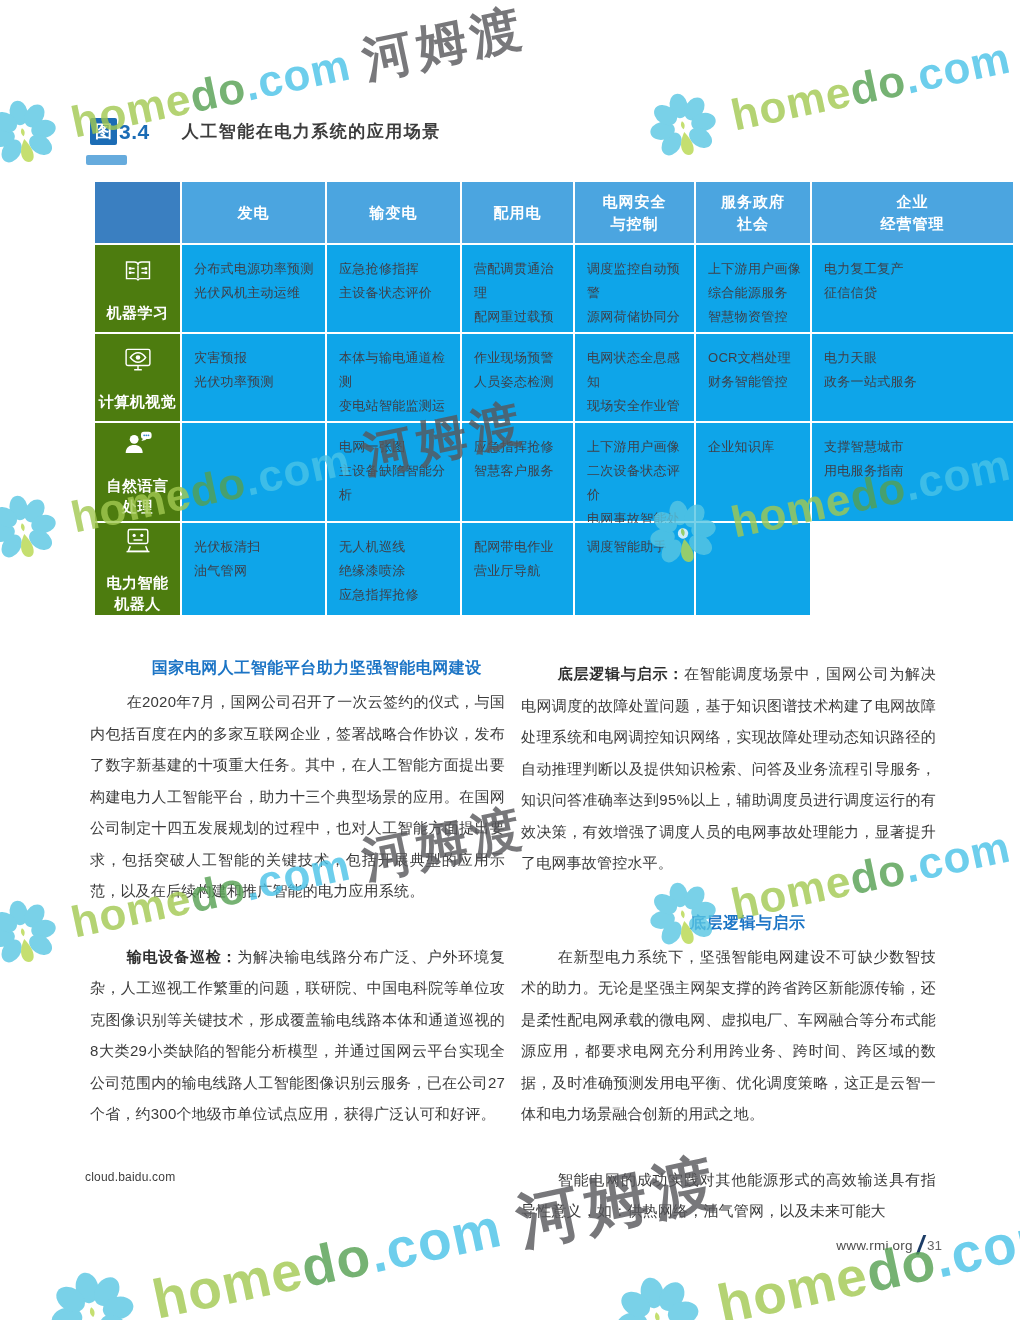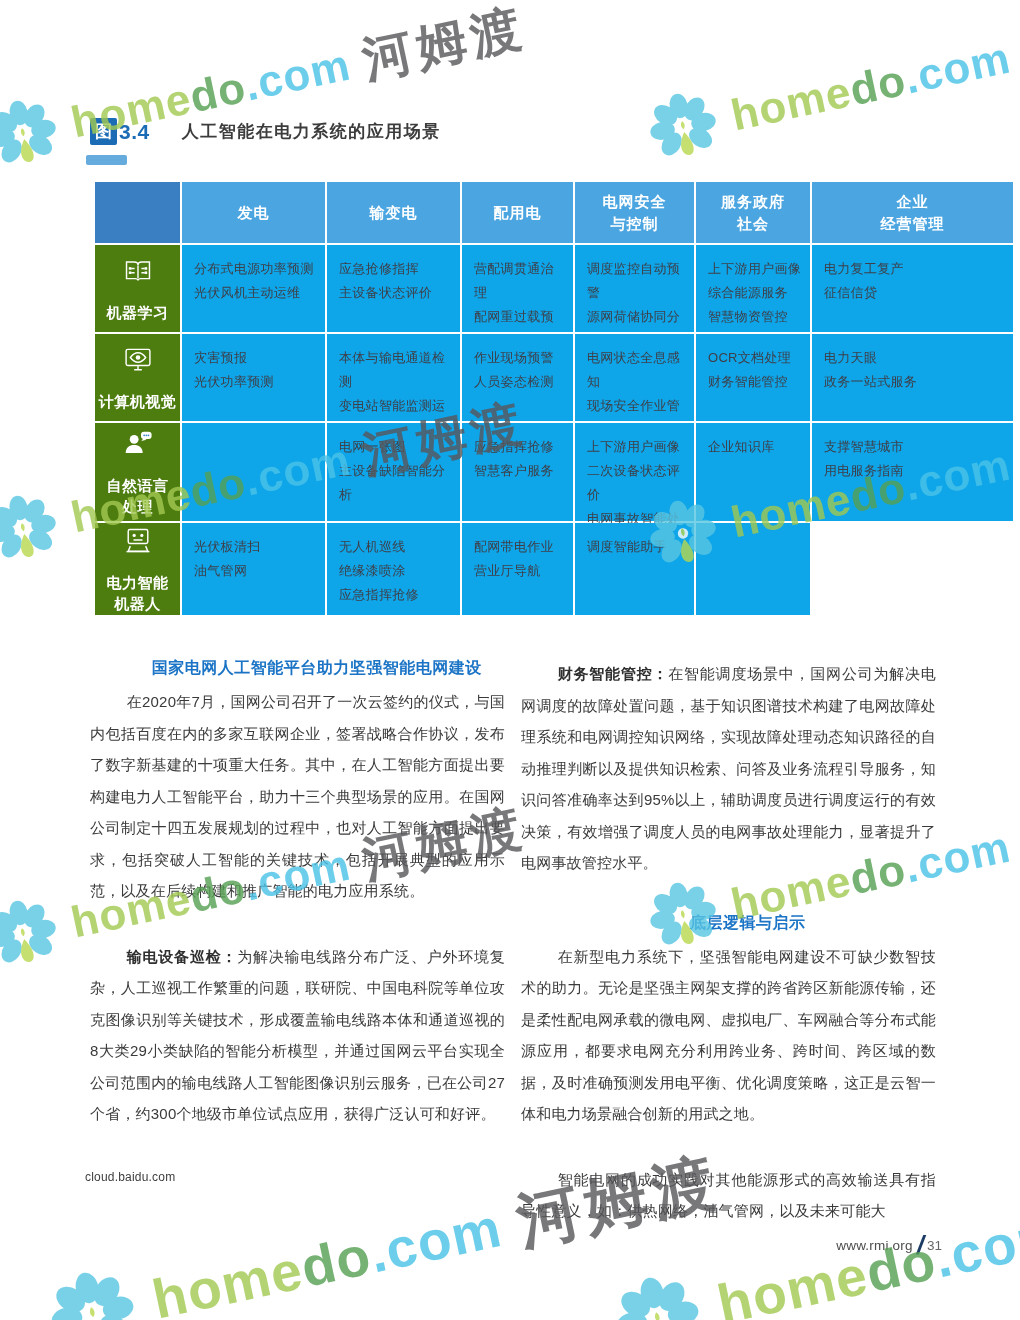--- a/index.html
+++ b/index.html
@@ -210,21 +210,21 @@
     <div class="td"></div>
   </div>
 
 <div class="columns">
   <div class="col">
     <h3>国家电网人工智能平台助力坚强智能电网建设</h3>
     <p><span>在2020年7月，国网公司召开了一次云签约的仪式，与国内包括百度在内的多家互联网企业，签署战略合作协议，发布了数字新基建的十项重大任务。其中，在人工智能方面提出要构建电力人工智能平台，助力十三个典型场景的应用。在国网公司制定十四五发展规划的过程中，也对人工智能方面提出要求，包括突破人工智能的关键技术，包括开展典型的应用示范，以及在后续构建和推广智能的电力应用系统。</span></p>
     <p><strong>输电设备巡检：</strong><span>为解决输电线路分布广泛、户外环境复杂，人工巡视工作繁重的问题，联研院、中国电科院等单位攻克图像识别等关键技术，形成覆盖输电线路本体和通道巡视的8大类29小类缺陷的智能分析模型，并通过国网云平台实现全公司范围内的输电线路人工智能图像识别云服务，已在公司27个省，约300个地级市单位试点应用，获得广泛认可和好评。</span></p>
   </div>
   <div class="col">
-    <p><strong>财务智能管控：</strong><span>在智能调度场景中，国网公司为解决电网调度的故障处置问题，基于知识图谱技术构建了电网故障处理系统和电网调控知识网络，实现故障处理动态知识路径的自动推理判断以及提供知识检索、问答及业务流程引导服务，知识问答准确率达到95%以上，辅助调度员进行调度运行的有效决策，有效增强了调度人员的电网事故处理能力，显著提升了电网事故管控水平。</span></p>
+    <p><strong>底层逻辑与启示：</strong><span>在智能调度场景中，国网公司为解决电网调度的故障处置问题，基于知识图谱技术构建了电网故障处理系统和电网调控知识网络，实现故障处理动态知识路径的自动推理判断以及提供知识检索、问答及业务流程引导服务，知识问答准确率达到95%以上，辅助调度员进行调度运行的有效决策，有效增强了调度人员的电网事故处理能力，显著提升了电网事故管控水平。</span></p>
     <h3>底层逻辑与启示</h3>
     <p><span>在新型电力系统下，坚强智能电网建设不可缺少数智技术的助力。无论是坚强主网架支撑的跨省跨区新能源传输，还是柔性配电网承载的微电网、虚拟电厂、车网融合等分布式能源应用，都要求电网充分利用跨业务、跨时间、跨区域的数据，及时准确预测发用电平衡、优化调度策略，这正是云智一体和电力场景融合创新的用武之地。</span></p>
     <p class="spaced"><span>智能电网的成功实践对其他能源形式的高效输送具有指导性意义，如：供热网络，油气管网，以及未来可能大</span></p>
   </div>
 </div>
 
 <div class="footer-left">cloud.baidu.com</div>
 <div class="footer-right">
   <span class="footer-site">www.rmi.org</span>
   <span class="footer-slash">/</span>

